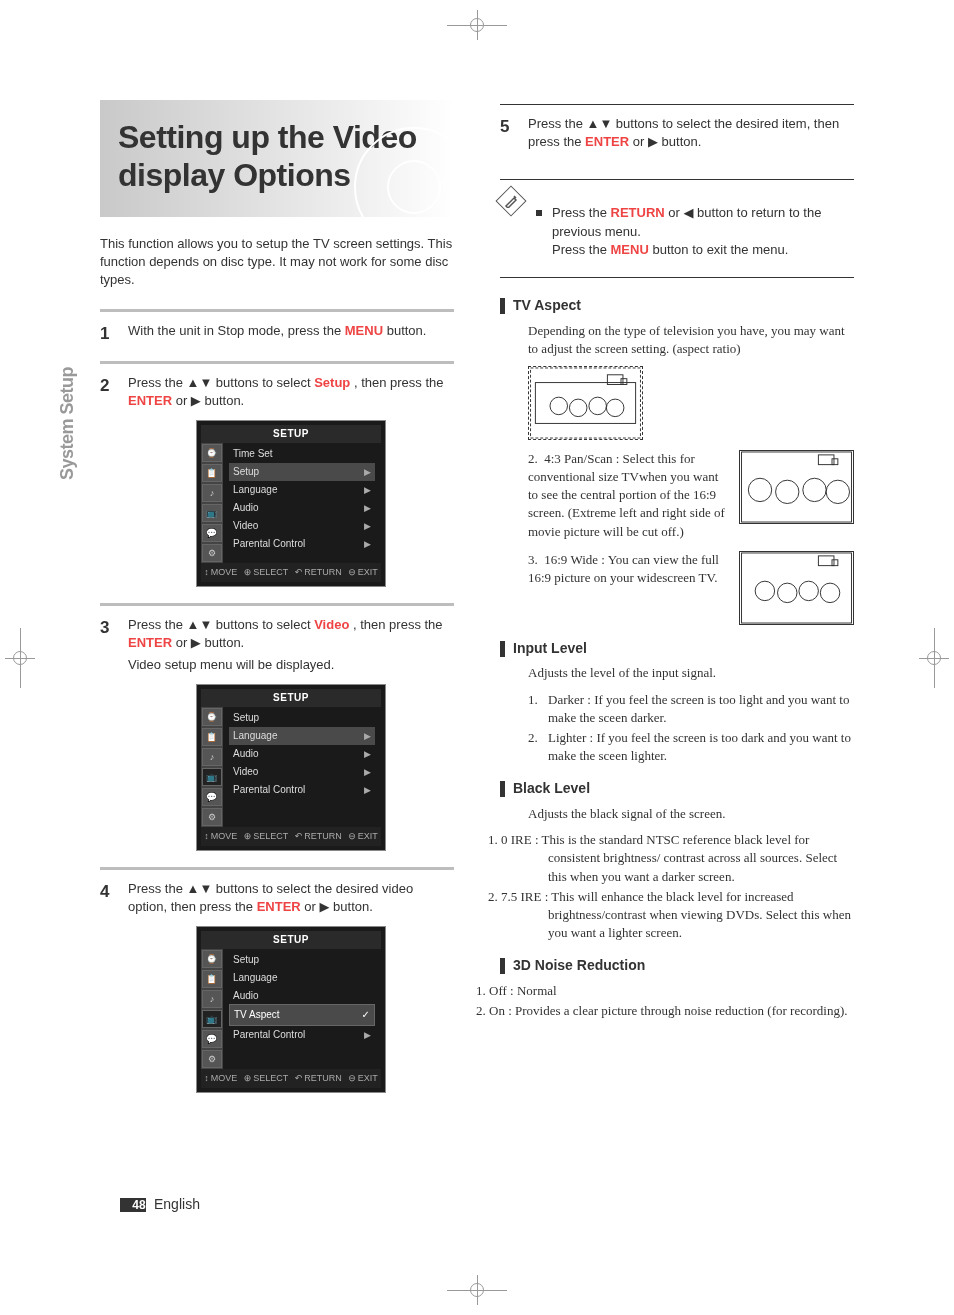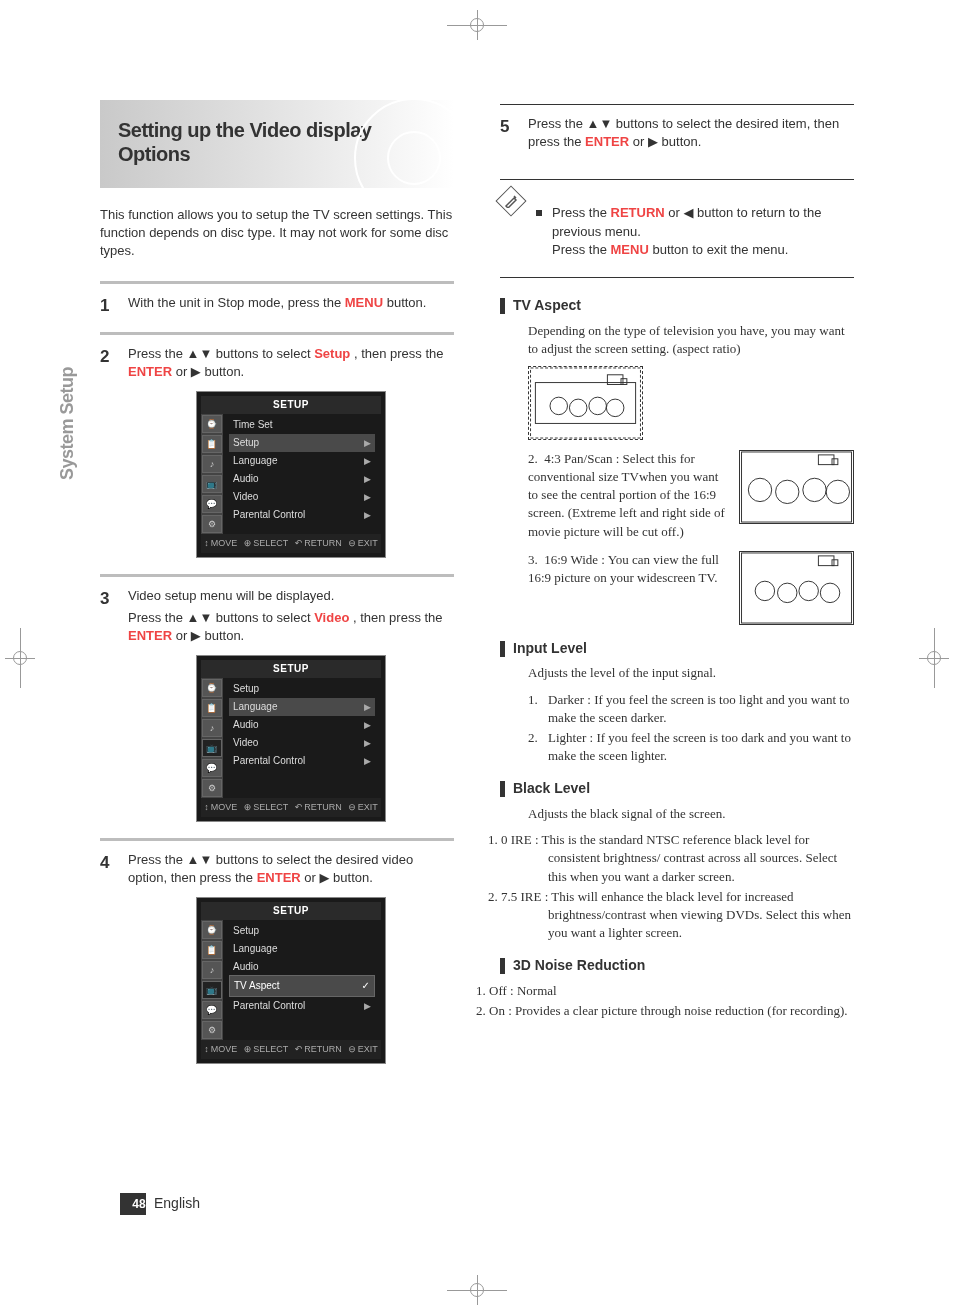--- a/index.html
+++ b/index.html
@@ -79,21 +79,21 @@
   .col-right { padding-left: 8px; }
 
   .title-banner {
     background: linear-gradient(90deg, #c9c9c9 0%, #eee 70%, #fff 100%);
     padding: 18px 18px 22px 18px;
     margin-bottom: 18px;
     position: relative;
     overflow: hidden;
   }
   .title-banner h1 {
-    font-size: 20px;
+    font-size: 32px;
     font-weight: bold;
     color: #333;
     letter-spacing: -0.5px;
     line-height: 1.2;
   }
   .title-banner .disc {
     position:absolute; right:-20px; bottom:-30px; width:120px; height:120px;
     border:2px solid #fff; border-radius:50%;
   }
   .title-banner .disc::after {
@@ -215,21 +215,21 @@
 
   .nr-list li { padding-left: 44px; text-indent: -44px; margin-bottom: 4px; }
   .ire-list li { padding-left: 60px; text-indent: -60px; margin-bottom: 4px; }
 
   .footer {
     position:absolute; bottom:0; left:20px;
     display:flex; align-items:center; gap:8px;
     font-size:14px;
   }
   .footer .pg {
-    background:#333; color:#fff; width:26px; height:22px;
+    background:#333; color:#fff; width:26px; height:14px;
     display:flex; align-items:center; justify-content:center;
     font-weight:bold; font-size:12px;padding-left:12px;
   }
 </style>
 </head>
 <body>
 
 <div class="crop-top">
     <div class="circ"></div>
   </div>
@@ -312,28 +312,28 @@
           <span>↕ <span>MOVE</span></span>
           <span>⊕ <span>SELECT</span></span>
           <span>↶ <span>RETURN</span></span>
           <span>⊖ <span>EXIT</span></span>
         </div>
       </div>
     </div>
 
     <div class="step with-rule">
       <span class="step-number">3</span>
-      <p>Video setup menu will be displayed.</p>
       <p>
         <span>Press the ▲▼ buttons to select </span>
         <span class="keyword">Video</span>
         <span>, then press the </span>
         <span class="keyword">ENTER</span>
         <span> or ▶ button.</span>
       </p>
+      <p>Video setup menu will be displayed.</p>
       <div class="menu-shot">
         <div class="menu-title">SETUP</div>
         <div class="menu-body">
           <div class="icon-col">
             <div class="ic">⌚</div>
               <div class="ic">📋</div>
               <div class="ic">♪</div>
               <div class="ic sel">📺</div>
               <div class="ic">💬</div>
               <div class="ic">⚙</div>

